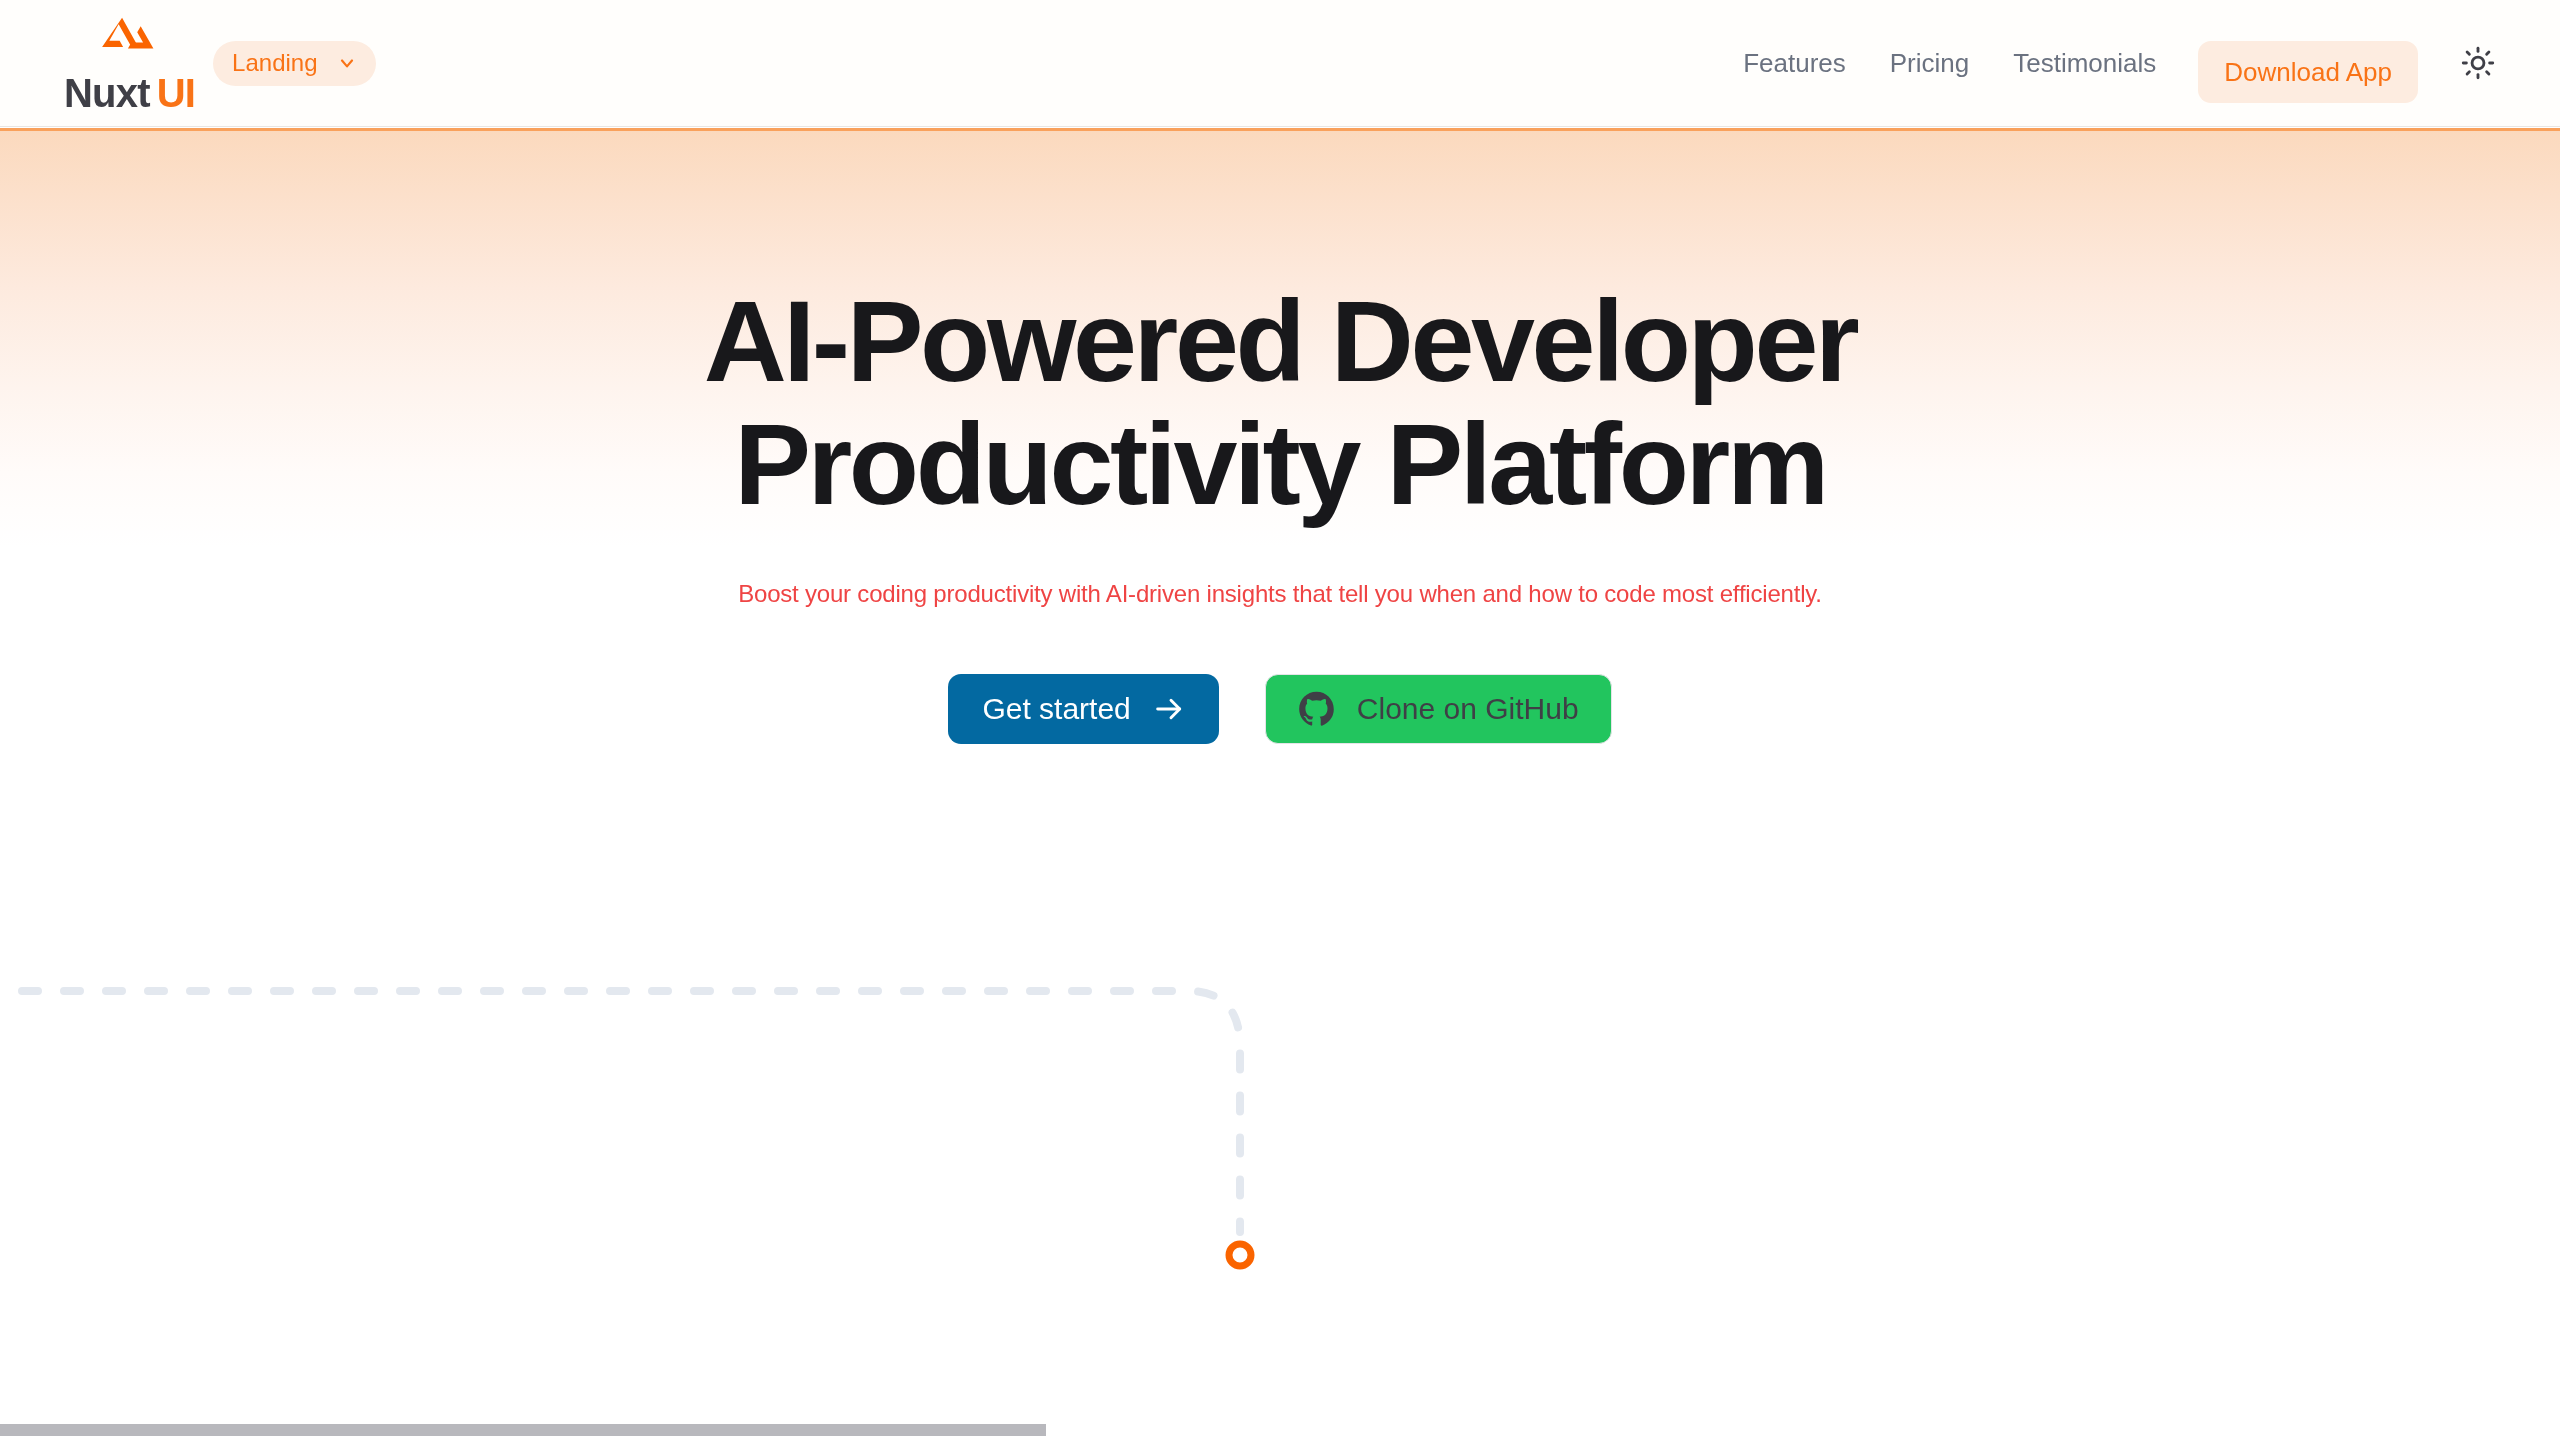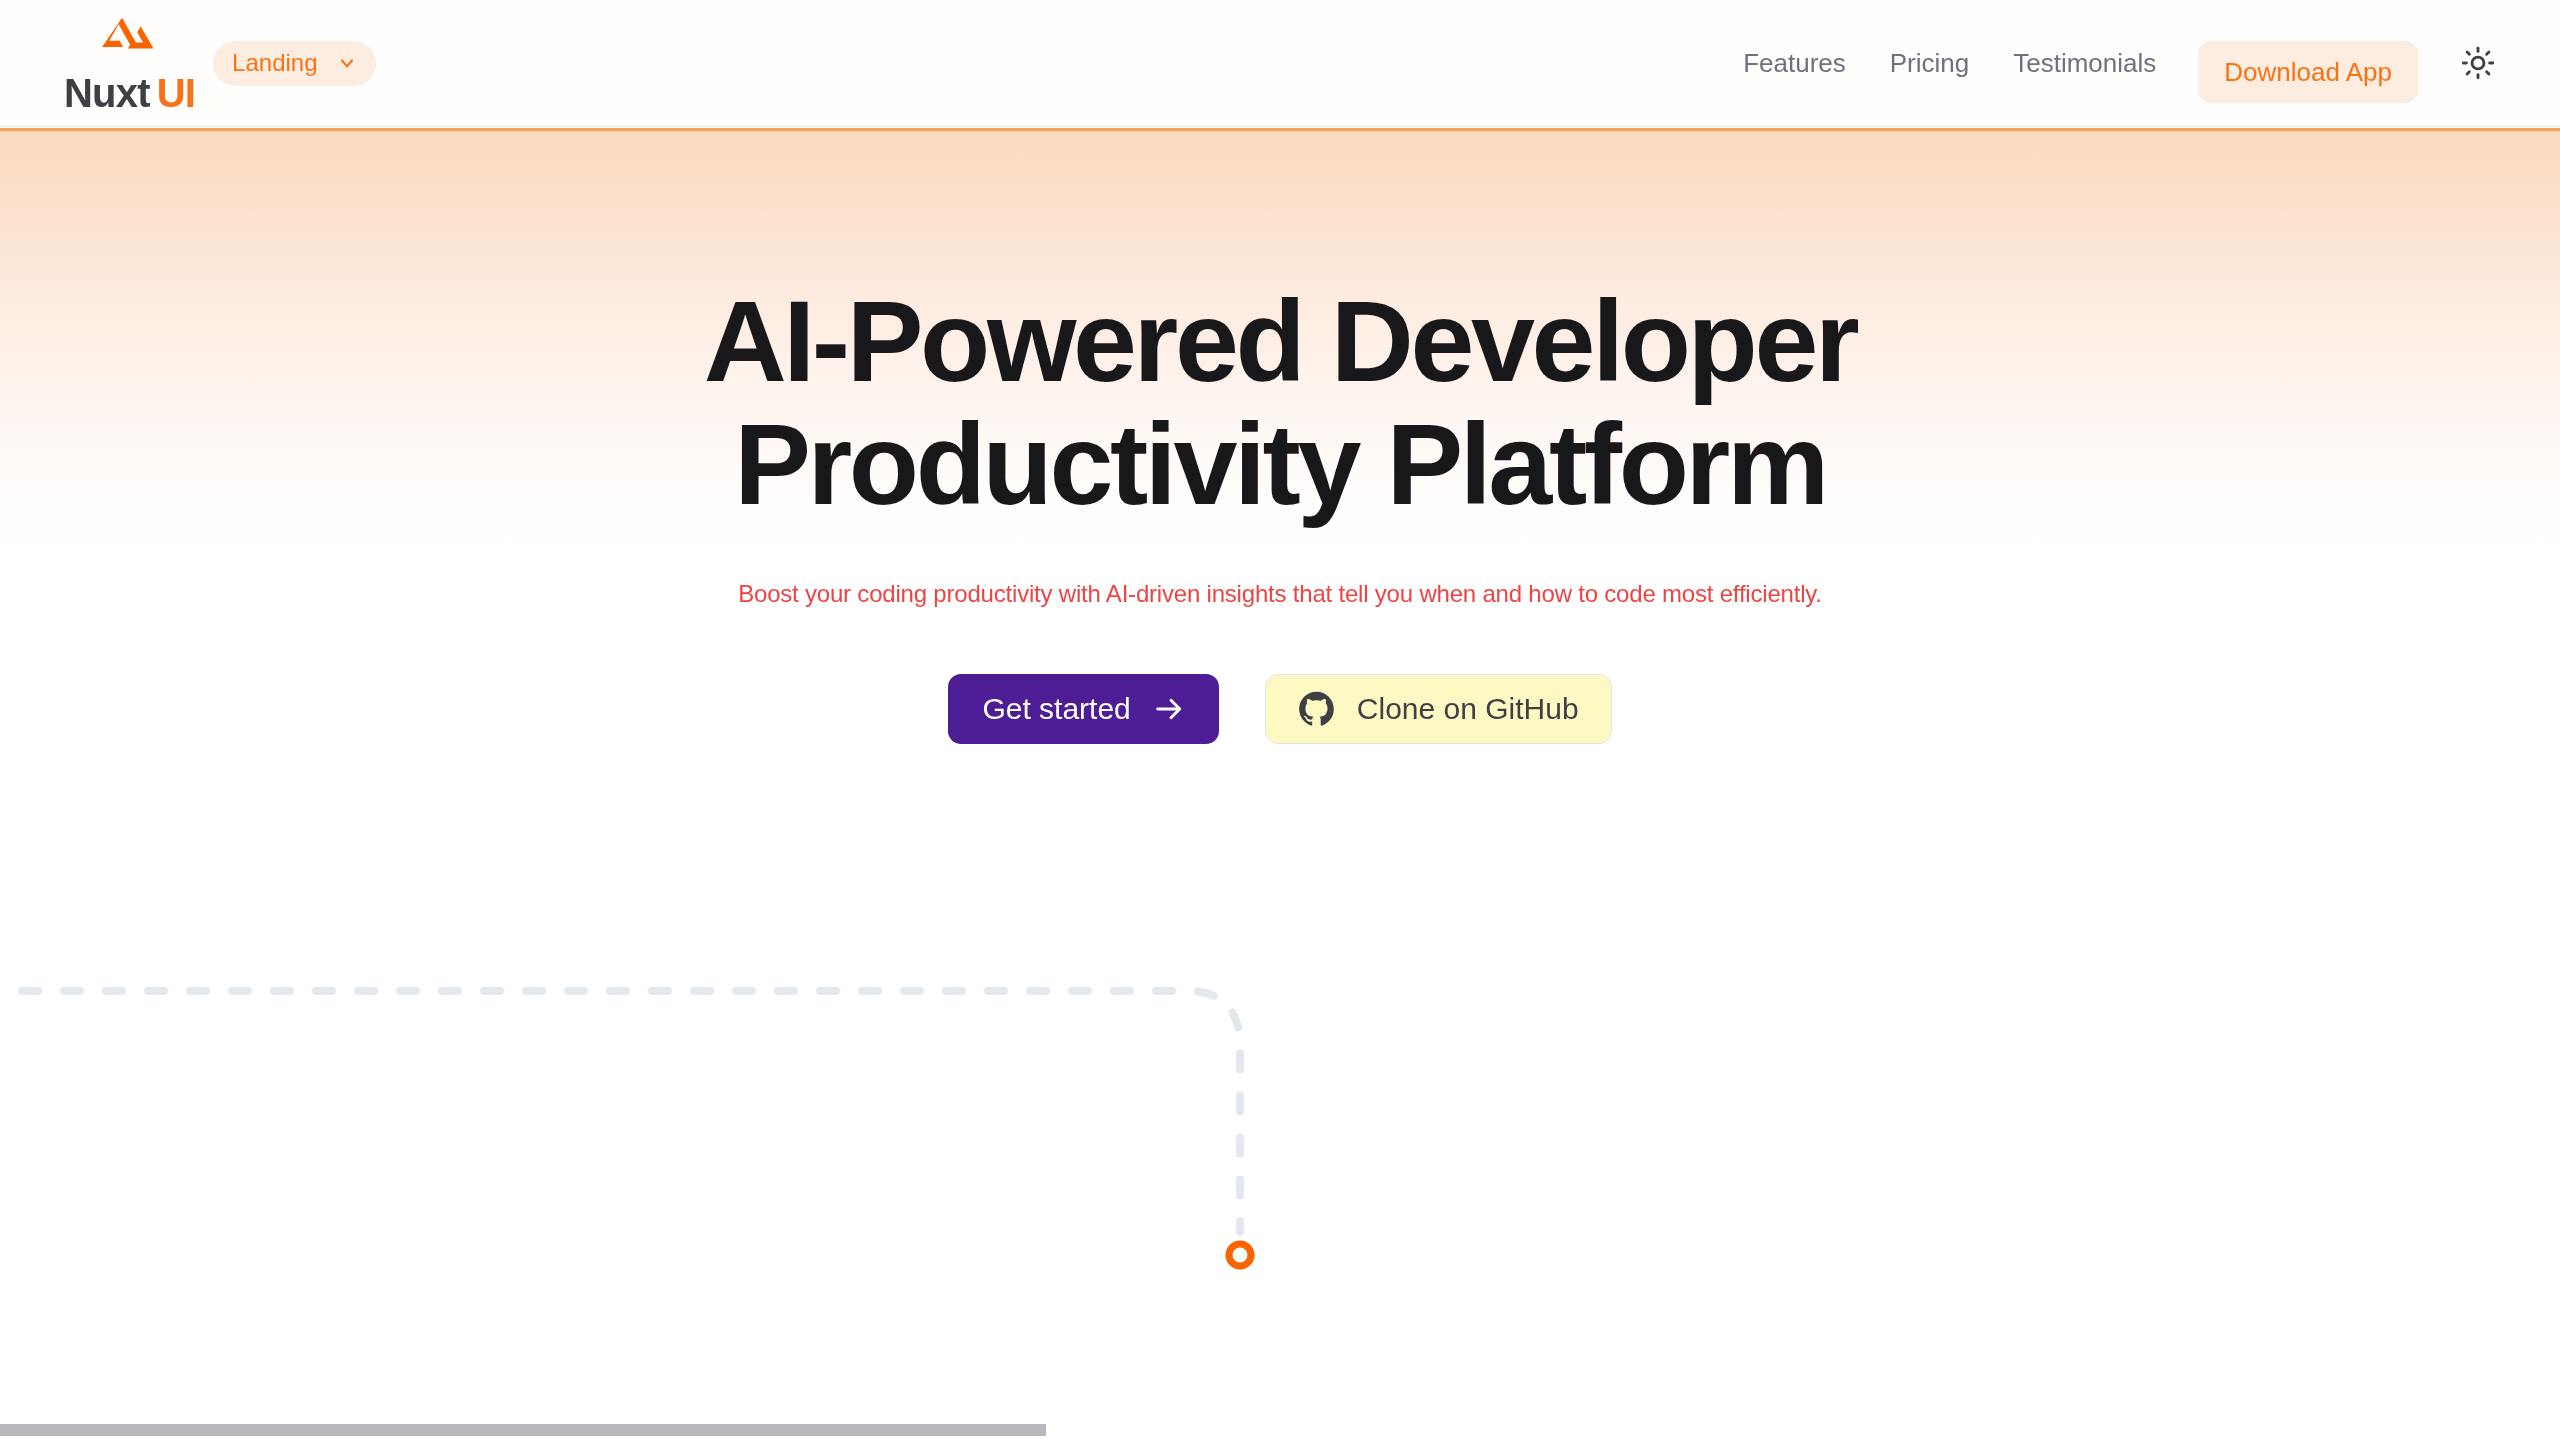--- a/index.html
+++ b/index.html
@@ -180,38 +180,38 @@
     justify-content: center;
     gap: 46px;
   }
   .btn-primary {
     display: inline-flex;
     align-items: center;
     gap: 22px;
     height: 70px;
     padding: 0 34px;
     border-radius: 13px;
-    background: #4c1d95;
+    background: #0369a1;
     color: #ffffff;
     font-size: 30px;
     font-weight: 500;
     line-height: 1;
     border: none;
     cursor: pointer;
     white-space: nowrap;
   }
   .arrow-icon { width: 32px; height: 32px; display: block; }
   .btn-secondary {
     display: inline-flex;
     align-items: center;
     gap: 22px;
     height: 70px;
     padding: 0 32px;
     border-radius: 13px;
-    background: #fef9c3;
+    background: #22c55e;
     color: #3f3f46;
     font-size: 30px;
     font-weight: 500;
     line-height: 1;
     border: 1px solid #e4e4e7;
     cursor: pointer;
     white-space: nowrap;
   }
   .gh-icon { width: 37px; height: 37px; display: block; }
 

